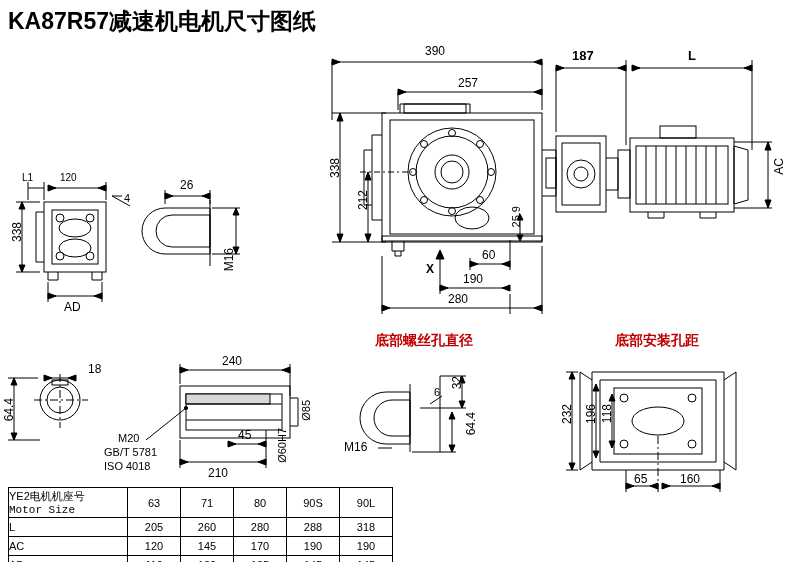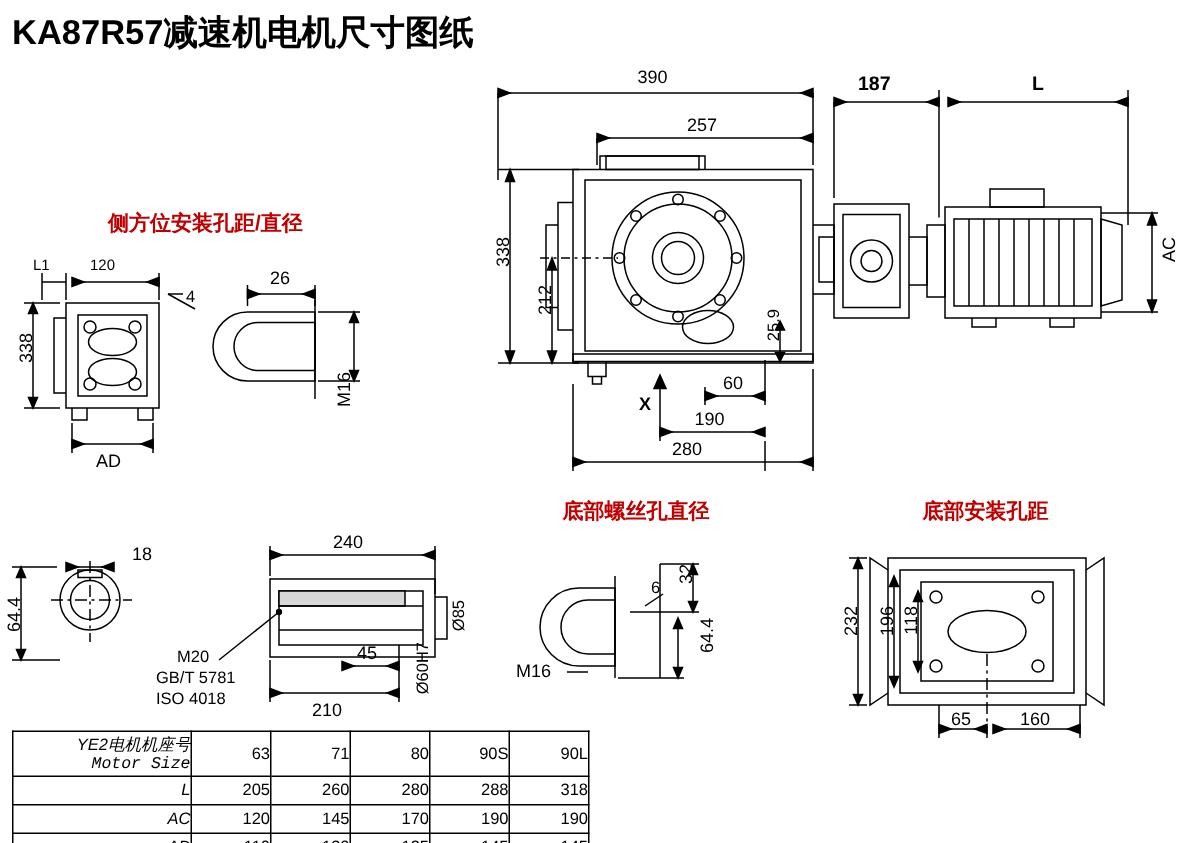--- a/index.html
+++ b/index.html
@@ -8,22 +8,22 @@
   .abs{position:absolute;}
   .title{left:8px;top:6px;font-size:23px;font-weight:bold;letter-spacing:0px;}
   .logo{left:60px;top:58px;width:82px;height:20px;border:2px solid #1414a0;display:flex;align-items:center;justify-content:center;}
   .logo span{color:#d01010;font-weight:bold;font-size:13px;font-family:"Liberation Serif",serif;letter-spacing:0.5px;}
   .cap{color:#c00000;font-weight:bold;font-size:14px;white-space:nowrap;}
   .dim{font-size:12px;font-family:"Liberation Sans",sans-serif;}
   .dimb{font-size:13px;font-weight:bold;}
   .vt180{writing-mode:vertical-rl;text-orientation:mixed;transform:rotate(180deg);}
   svg{position:absolute;left:0;top:0;overflow:visible;}
   table.spec{position:absolute;left:8px;top:487px;border-collapse:collapse;font-size:11px;}
-  table.spec td{border:1px solid #000;text-align:right;padding:1px 0;height:16px;}
-  table.spec td.lbl{width:118px;text-align:right;font-style:italic;}
+  table.spec td{border:1px solid #000;text-align:center;padding:1px 0;height:16px;}
+  table.spec td.lbl{width:118px;text-align:left;}
   table.spec td.v{width:52px;}
   .mono{font-family:"Liberation Mono",monospace;font-size:11px;}
 </style>
 </head>
 <body>
 
 <div id="page">
 
   <div class="abs title">KA87R57减速机电机尺寸图纸</div>
 
@@ -294,21 +294,20 @@
       <line x1="626" y1="470" x2="626" y2="492"></line>
       <line x1="658" y1="436" x2="658" y2="492" stroke-dasharray="8,3,2,3"></line>
 
       <line x1="662" y1="486" x2="720" y2="486"></line>
       <path d="M662,483 l8,3 l-8,3 z" fill="#000"></path>
       <path d="M720,483 l-8,3 l8,3 z" fill="#000"></path>
       <line x1="720" y1="470" x2="720" y2="492"></line>
     </g>
   </svg>
 
-  <div class="abs cap" style="left:72px;top:140px;">侧方位安装孔距/直径</div>
   <div class="abs cap" style="left:375px;top:332px;">底部螺丝孔直径</div>
   <div class="abs cap" style="left:615px;top:332px;">底部安装孔距</div>
 
   <div class="abs dim" style="left:425px;top:44px;">390</div>
   <div class="abs dim" style="left:458px;top:76px;">257</div>
   <div class="abs dimb" style="left:572px;top:48px;">187</div>
   <div class="abs dimb" style="left:688px;top:48px;">L</div>
   <div class="abs dim vt180" style="left:772px;top:158px;">AC</div>
   <div class="abs dim vt180" style="left:328px;top:158px;">338</div>
   <div class="abs dim vt180" style="left:356px;top:190px;">212</div>

